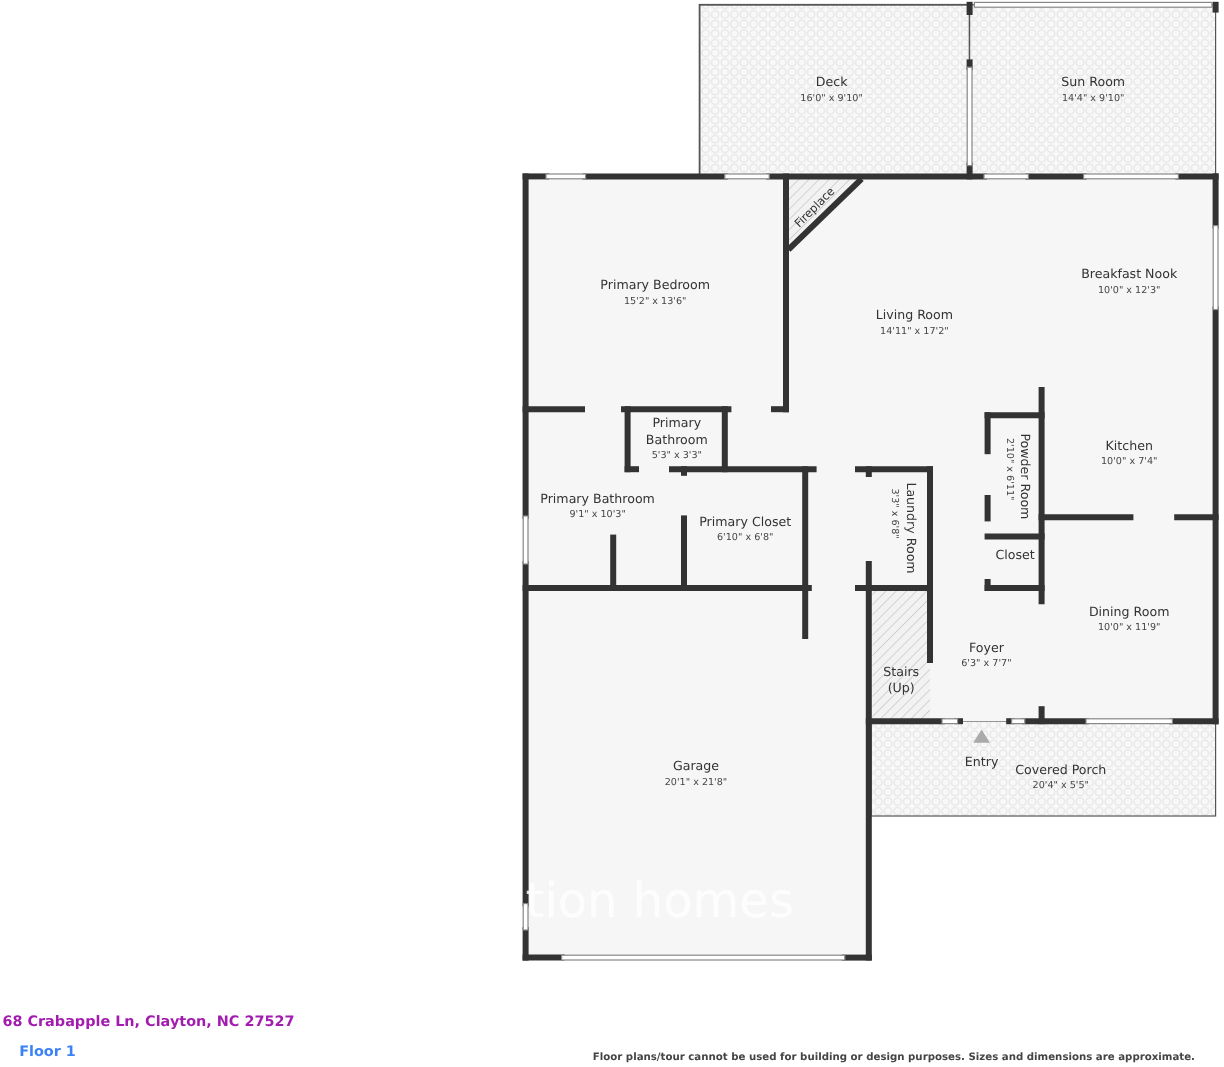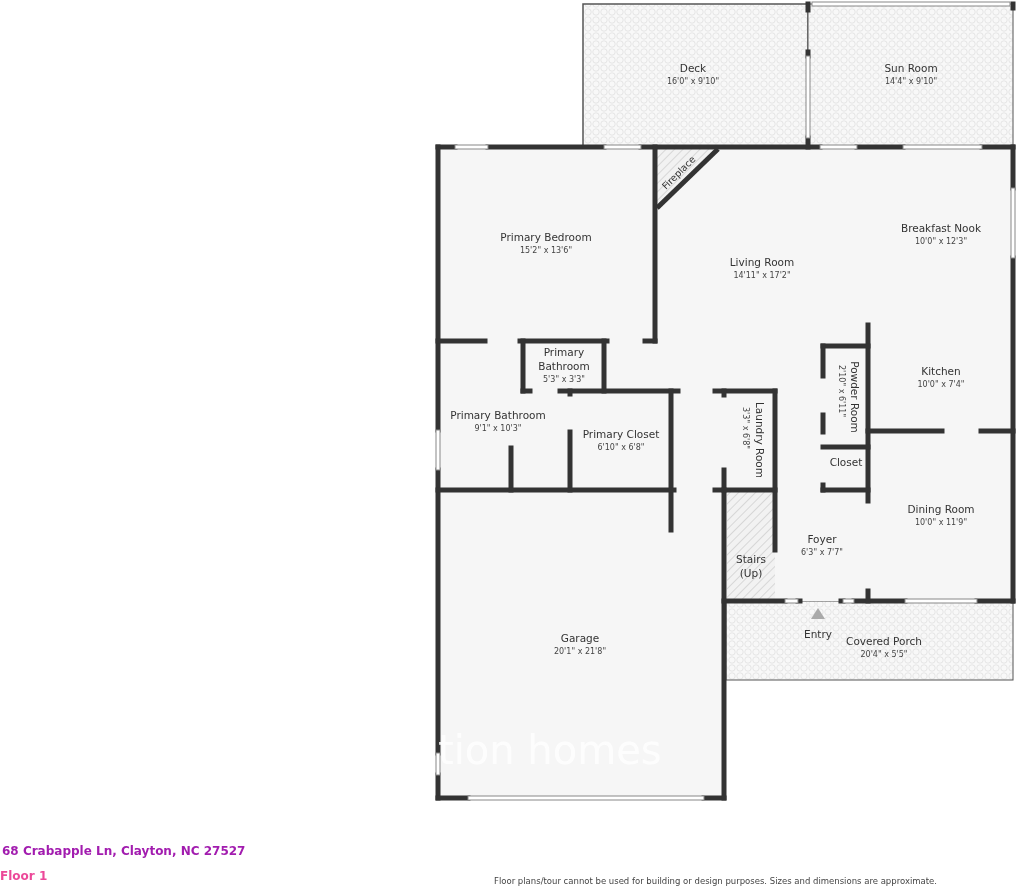--- a/index.html
+++ b/index.html
@@ -1,22 +1,22 @@
 <!DOCTYPE html>
 <html><head>
 <meta charset="utf-8">
 <style>
   html, body { margin:0; padding:0; background:#ffffff; }
   body { width:1020px; height:889px; position:relative; overflow:hidden; font-family:"Liberation Sans", sans-serif; }
   #plan { position:absolute; left:0; top:0; }
   .room-name { font-family:"DejaVu Sans", sans-serif; font-size:10.5px; fill:#333; text-anchor:middle; }
   .room-dim { font-family:"DejaVu Sans", sans-serif; font-size:8px; fill:#444; text-anchor:middle; }
   .footer-address { position:absolute; left:2px; top:844px; font-family:"DejaVu Sans", sans-serif; font-size:12px; font-weight:bold; color:#a21caf; }
-  .footer-floor { position:absolute; left:0; top:869px; font-family:"DejaVu Sans", sans-serif; font-size:12px; font-weight:bold; color:#ec4899; }
-  .footer-disclaimer { position:absolute; left:494px; top:876px; font-family:"DejaVu Sans", sans-serif; font-size:8.5px; font-weight:normal; color:#444;text-align:center; }
+  .footer-floor { position:absolute; left:16px; top:869px; font-family:"DejaVu Sans", sans-serif; font-size:12px; font-weight:bold; color:#3b82f6; }
+  .footer-disclaimer { position:absolute; left:494px; top:876px; font-family:"DejaVu Sans", sans-serif; font-size:8.5px; font-weight:bold; color:#444;text-align:center; }
   .watermark { font-family:"DejaVu Sans", sans-serif; font-size:40px; fill:#ffffff; opacity:0.85; }
 </style>
 </head>
 <body>
 
 <svg id="plan" width="1020" height="889" viewBox="0 0 1020 889">
   <defs>
     <pattern id="tile" width="8" height="8" patternUnits="userSpaceOnUse">
       <rect width="8" height="8" fill="#f8f8f8"></rect>
       <circle cx="4" cy="4" r="3.2" fill="none" stroke="#e0e0e0" stroke-width="0.8"></circle>

